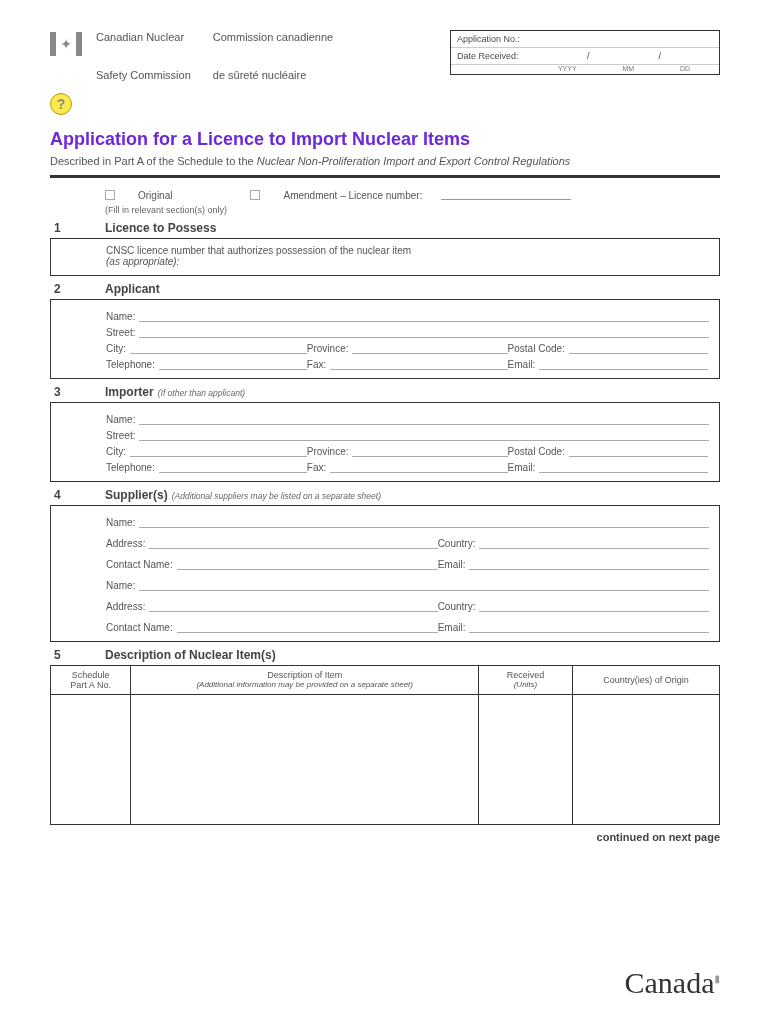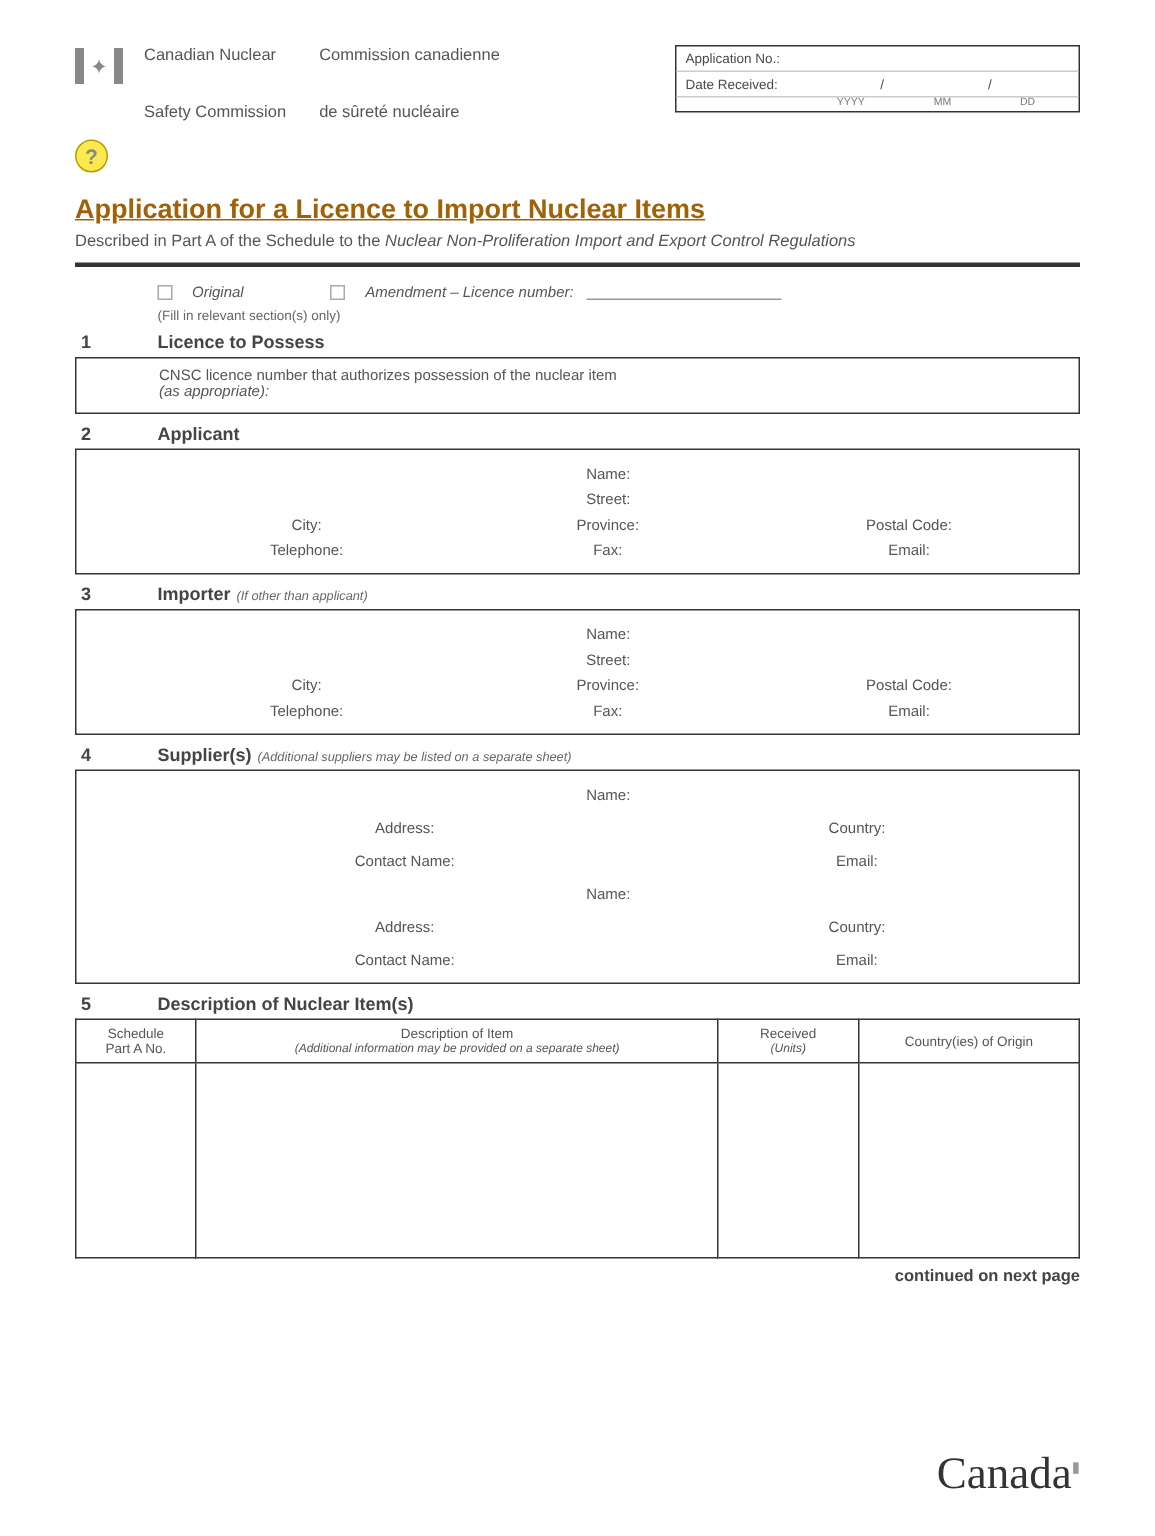--- a/index.html
+++ b/index.html
@@ -33,35 +33,35 @@
   .cnsc-label { width: 78px; }
   .cnsc-date { flex: 1; display: flex; justify-content: space-around; }
   .cnsc-sub { display: flex; font-size: 7px; color: #777; padding: 0 6px 2px 84px; justify-content: space-around;}
   .help-icon {
     width: 22px; height: 22px; border-radius: 50%;
     background: #fce94f; border: 1px solid #b5a000;
     display: flex; align-items: center; justify-content: center;
     font-weight: bold; color: #888; font-size: 14px;
     margin: 10px 0 14px 0;
   }
-  h1.title { font-size: 18px; font-weight: bold; color: #a16207; margin-bottom: 5px; text-decoration: underline; }
+  h1.title { font-size: 18px; font-weight: bold; color: #6d28d9; margin-bottom: 5px; }
   .subtitle { font-size: 11px; color: #555; margin-bottom: 8px; }
   .subtitle em { font-style: italic; }
   .thick-rule { border: none; border-top: 3px solid #333; margin-bottom: 12px; }
-  .options-row { padding-left: 55px; font-size: 10px; color: #555; margin-bottom: 4px; display:flex; align-items:center; gap:9px;font-style:italic;}
+  .options-row { padding-left: 55px; font-size: 10px; color: #555; margin-bottom: 4px; display:flex; align-items:center; gap:19px;}
   .chk { display:inline-block; width:10px; height:10px; border:1px solid #aaa; margin-right:4px; vertical-align:middle;}
   .amend-line { display:inline-block; border-bottom:1px solid #999; width:130px; height:10px; vertical-align:bottom;}
   .fillnote { padding-left:55px; font-size:9px; color:#666; margin-bottom:6px;}
   .sec-head { display:flex; align-items:baseline; margin: 6px 0 3px 0;}
   .sec-num { width:55px; font-weight:bold; font-size:12px; color:#444; padding-left:4px;}
   .sec-title { font-weight:bold; font-size:12px; color:#444;}
   .sec-note { font-size:8.5px; font-style:italic; font-weight:normal; color:#666; margin-left:4px;}
   .box { border:1px solid #333; padding:6px 10px 8px 55px; font-size:10px; color:#555;}
   .fld-row { display:flex; gap:0; margin:5px 0 0 0;}
-  .fld { display:flex; align-items:center;flex-direction:column; }
+  .fld { display:flex; align-items:flex-start; }
   .fld .lab { font-size:10px; color:#555; white-space:nowrap; margin-right:4px;}
   .fld .uline { border-bottom:1px solid #aaa; height:11px; flex:1;}
   .w-full{flex:1}
   .col3 .fld{width:33.3%}
   .col2a .fld:first-child{width:55%}
   .col2a .fld:last-child{width:45%}
   .desc-table { width:100%; border:1px solid #333; border-collapse:collapse; font-size:9px; color:#555;}
   .desc-table th { border:1px solid #333; font-weight:normal; padding:4px 2px; text-align:center;}
   .desc-table td { border:1px solid #333; height:130px;}
   .th-sub{font-size:8px; font-style:italic; display:block;}

